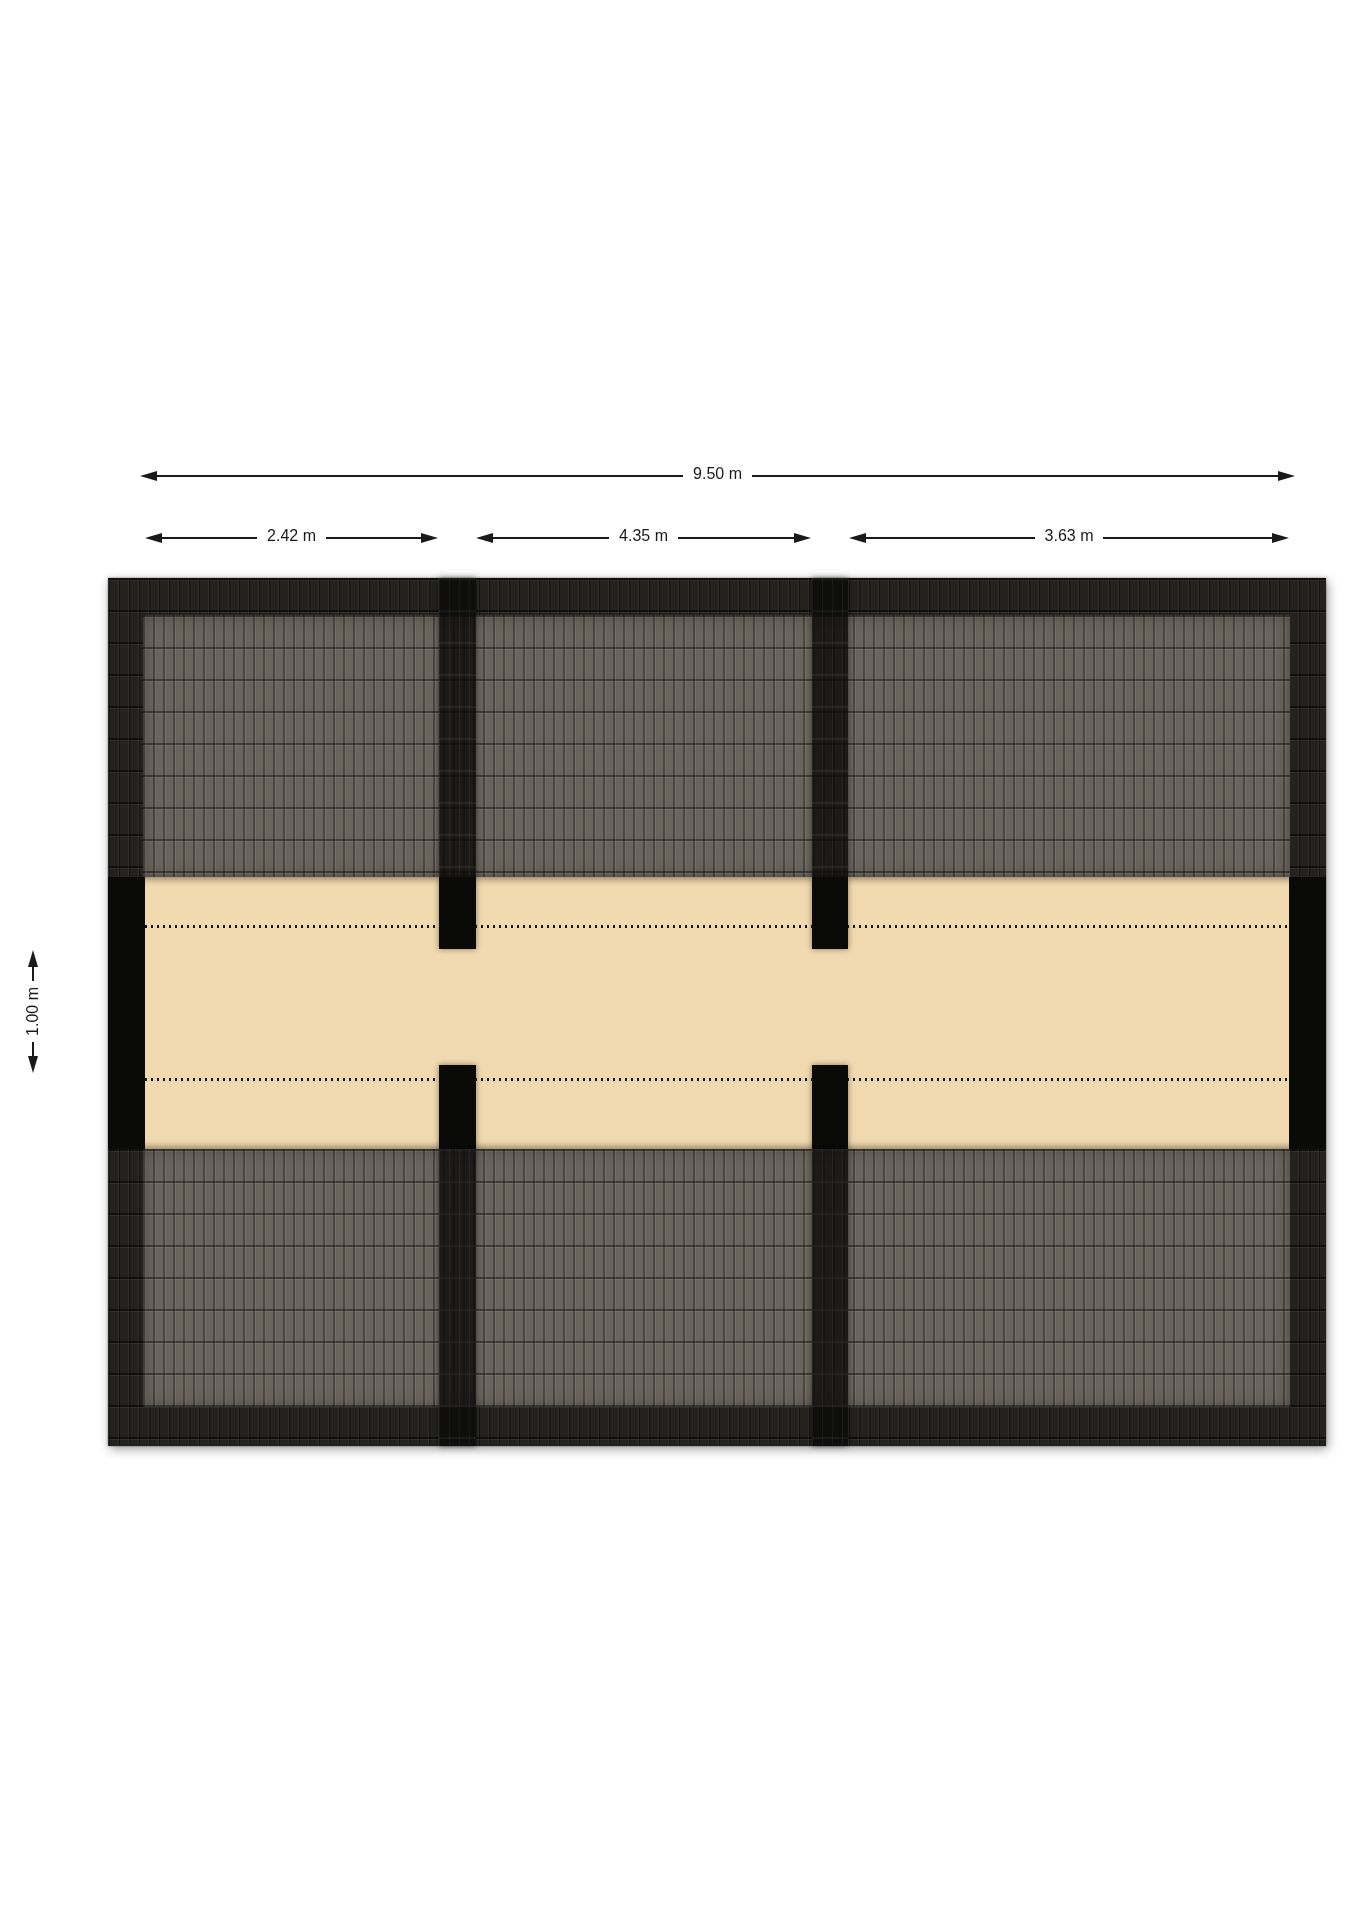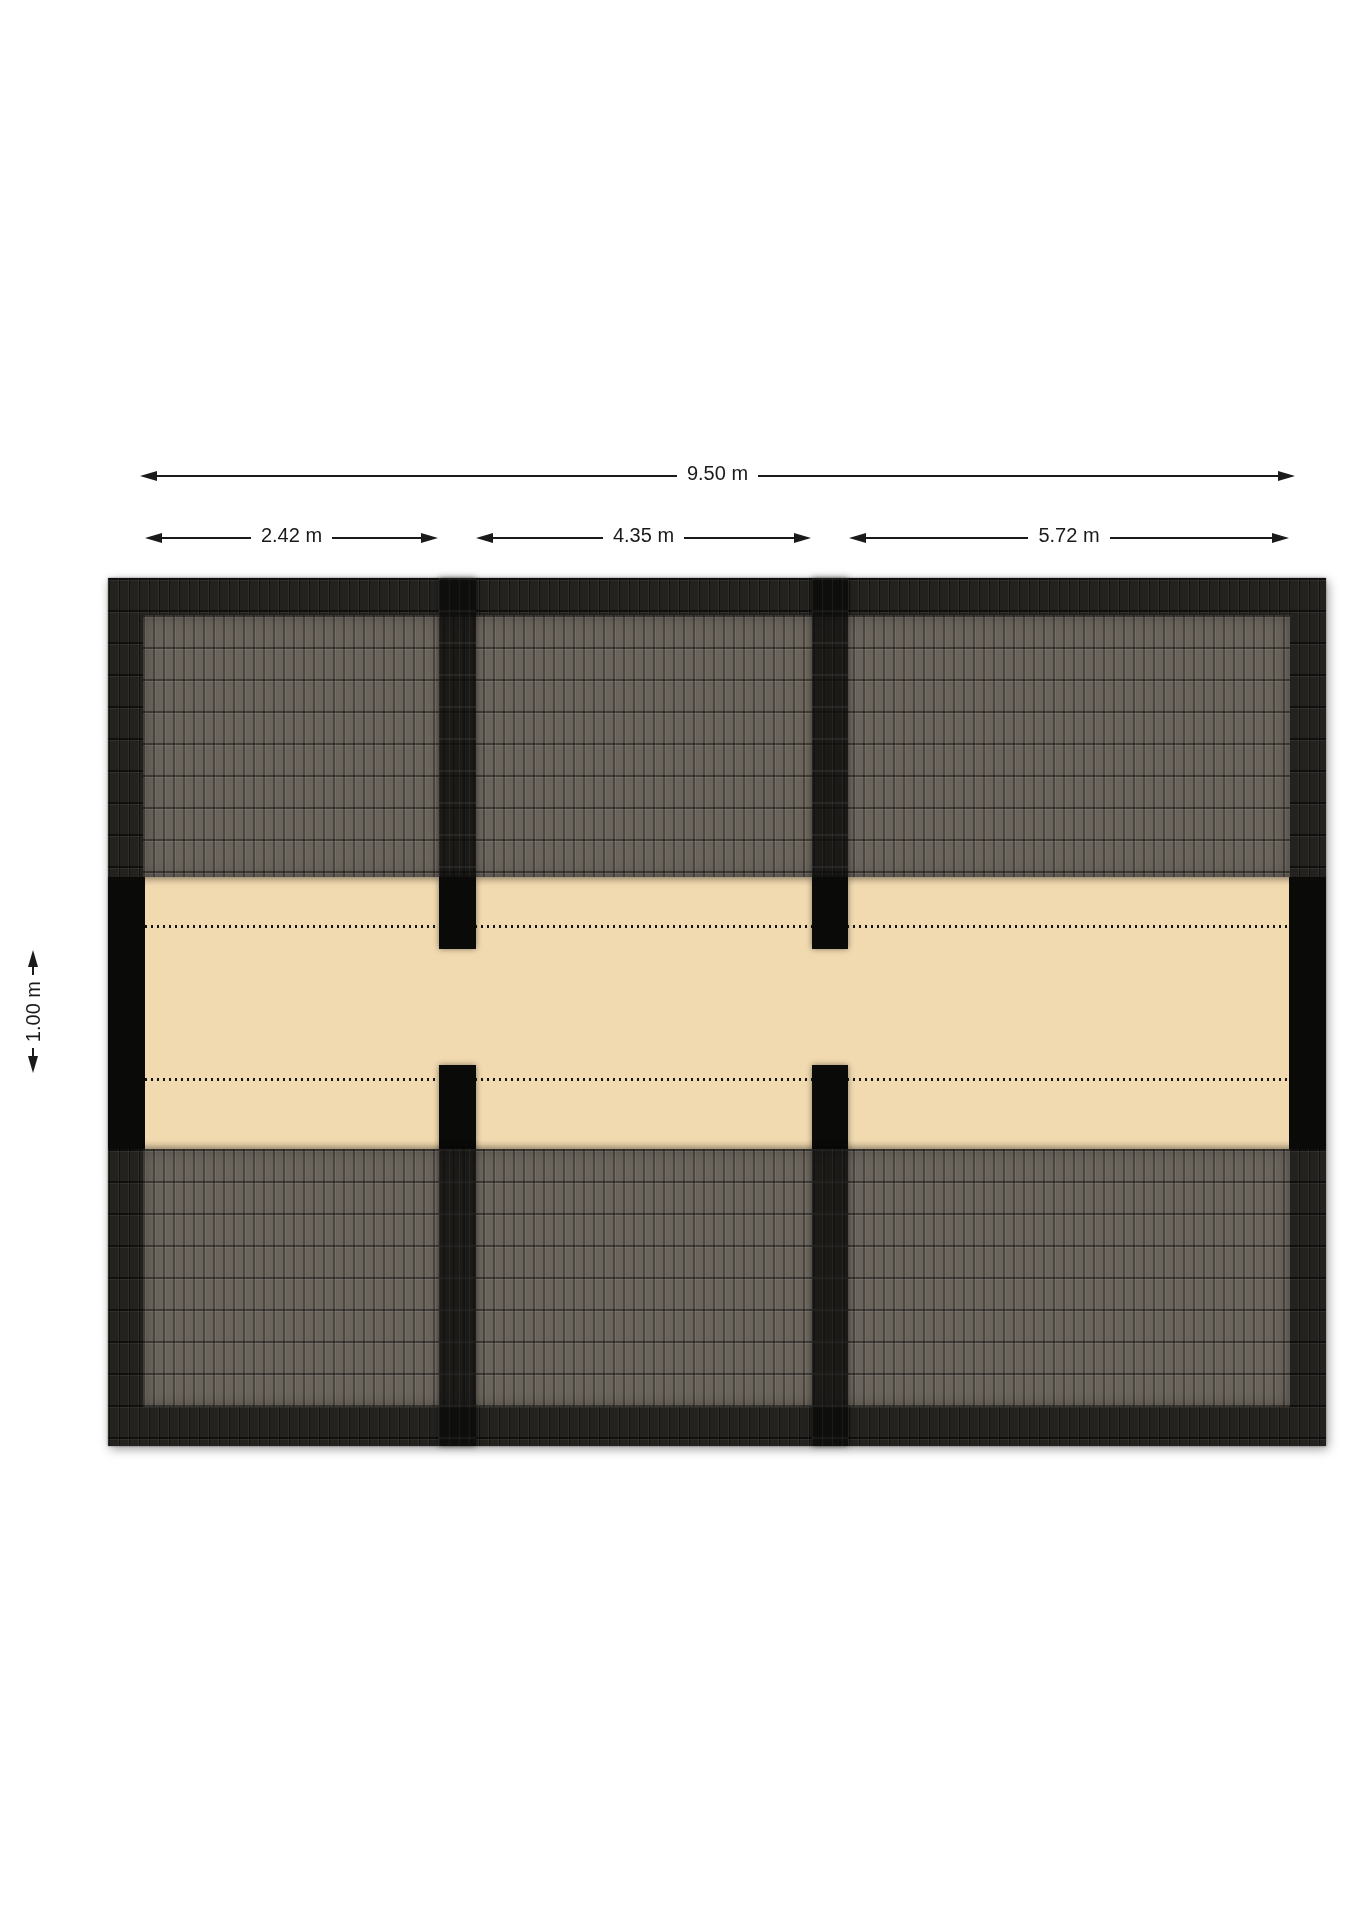--- a/index.html
+++ b/index.html
@@ -15,21 +15,21 @@
     width:1358px;height:1920px;
     background:#ffffff;
     font-family:"Liberation Sans", sans-serif;
     color:var(--dimension);
     overflow:hidden;
   }
   
   .dim{
     position:absolute;
     display:flex;align-items:center;
-    font-size:20px;color:var(--dimension);
+    font-size:16px;color:var(--dimension);
   }
   .dim .line{flex:1;height:2px;background:var(--dimension);}
   .dim .lbl{padding:0 10px;white-space:nowrap;transform:translateY(-2px);}
   .arr{width:0;height:0;flex:none;}
   .arr-left {border-top:5px solid transparent;border-bottom:5px solid transparent;border-right:17px solid var(--dimension);}
   .arr-right{border-top:5px solid transparent;border-bottom:5px solid transparent;border-left:17px solid var(--dimension);}
   .arr-up   {border-left:5px solid transparent;border-right:5px solid transparent;border-bottom:17px solid var(--dimension);}
   .arr-down {border-left:5px solid transparent;border-right:5px solid transparent;border-top:17px solid var(--dimension);}
   .dim-total{left:140px;top:463px;width:1155px;height:25px;}
   .dim-seg1 {left:145px;top:525px;width:293px;height:25px;}
@@ -129,21 +129,21 @@
   <div class="dim dim-seg2">
     <span class="arr arr-left"></span>
     <span class="line"></span>
     <span class="lbl">4.35 m</span>
     <span class="line"></span>
     <span class="arr arr-right"></span>
   </div>
   <div class="dim dim-seg3">
     <span class="arr arr-left"></span>
     <span class="line"></span>
-    <span class="lbl">5.72 m</span>
+    <span class="lbl">3.63 m</span>
     <span class="line"></span>
     <span class="arr arr-right"></span>
   </div>
 
   <div class="dim dim-vert">
     <span class="arr arr-up"></span>
     <span class="line"></span>
     <span class="lbl">1.00 m</span>
     <span class="line"></span>
     <span class="arr arr-down"></span>

